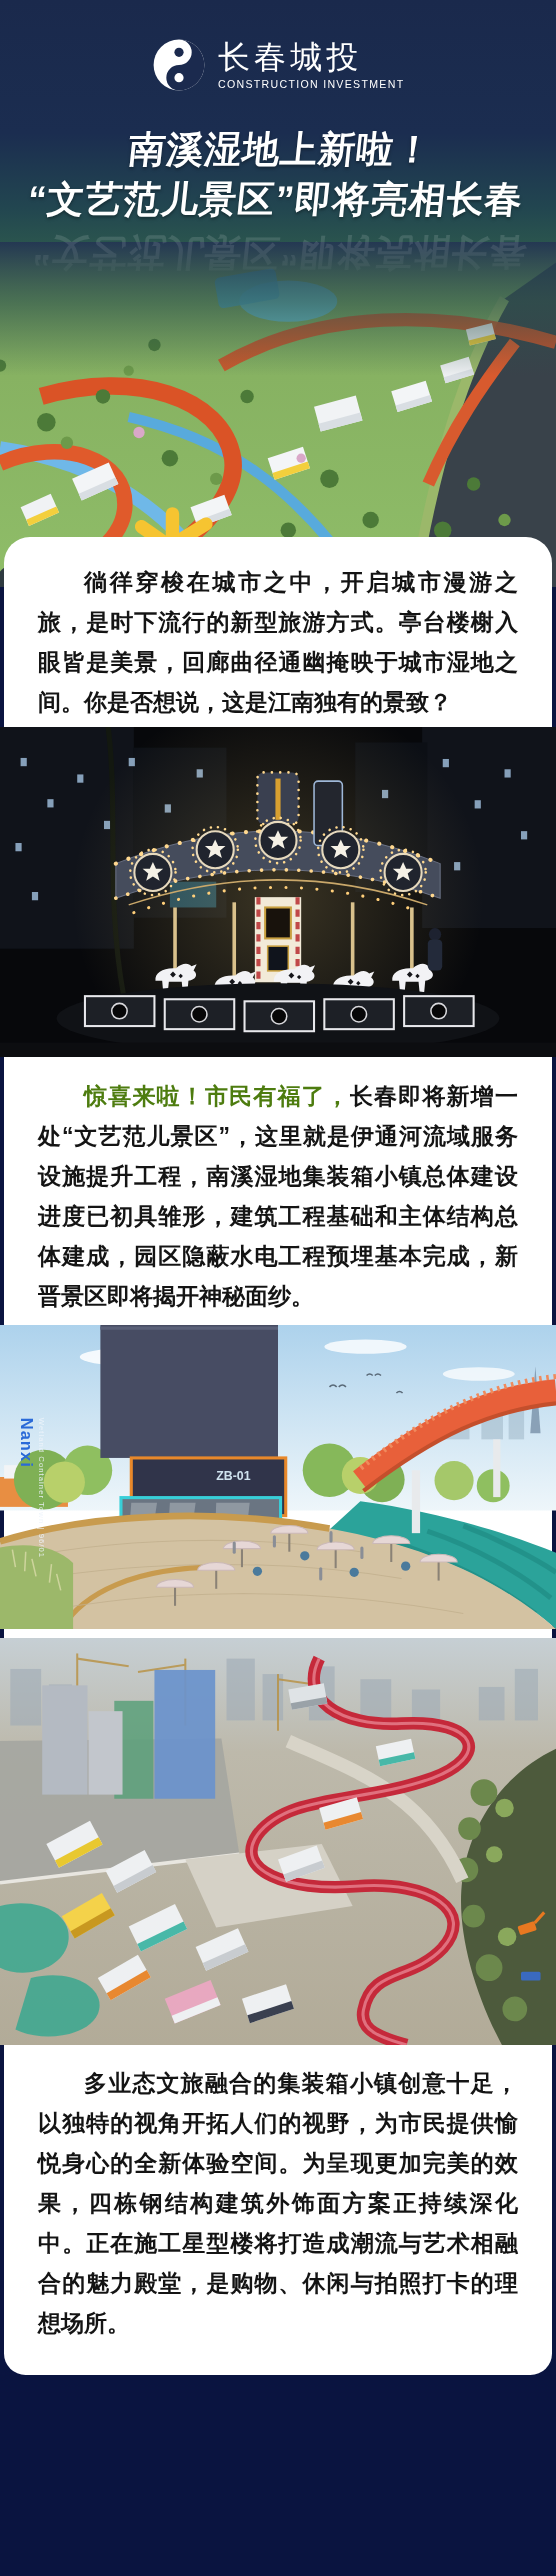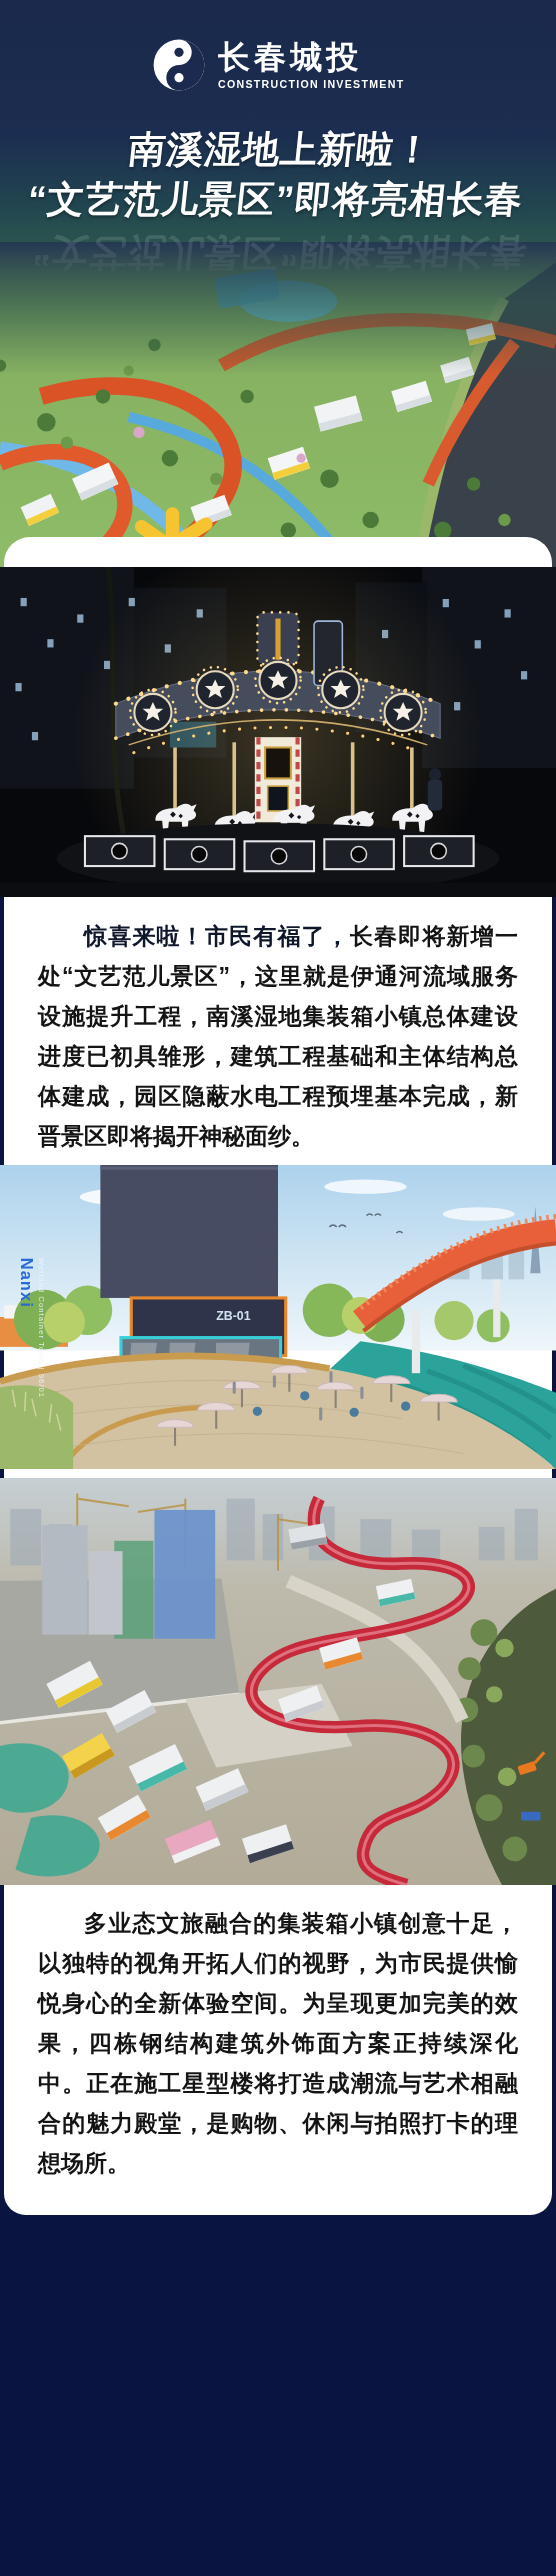--- a/index.html
+++ b/index.html
@@ -6,36 +6,36 @@
   body{width:556px;background:#0a1440;font-family:"Liberation Sans","DejaVu Sans",sans-serif;}
   .page{width:556px;position:relative;overflow:hidden;}
 
   
   .top-stack{position:relative;height:587px;background:#1b2a4e;}
   .hero-bg{position:absolute;top:0;left:0;width:556px;height:242px;
     background:linear-gradient(180deg,#1a294c 0%,#1b2d50 55%,#224650 86%,#2a544e 100%);}
   .photo1{position:absolute;top:242px;left:0;width:556px;height:345px;}
   .logo{position:absolute;top:36px;left:0;width:100%;display:flex;justify-content:center;align-items:center;gap:12.4px;z-index:6;}
   .logo svg{width:54px;height:58px;}
-  .logo-name{color:#fff;font-size:32px;font-weight:700;letter-spacing:4.1px;line-height:34px;}
-  .logo-sub{color:#fff;font-size:10.6px;font-weight:700;letter-spacing:1.3px;margin-top:4.1px;}
+  .logo-name{color:#fff;font-size:32px;font-weight:400;letter-spacing:4.1px;line-height:34px;}
+  .logo-sub{color:#fff;font-size:10.6px;font-weight:400;letter-spacing:1.3px;margin-top:4.1px;}
   .titles{position:absolute;top:125px;left:0;width:100%;text-align:center;z-index:6;}
   .title{color:#fff;font-size:37px;font-weight:800;line-height:50px;transform:skewX(-6deg);
     text-shadow:0 1.5px 3.1px rgba(0,0,0,.35);letter-spacing:1px;white-space:nowrap;}
   .title-reflect{margin-top:2.1px;transform:skewX(-6deg) scaleY(-1);opacity:.2;color:#fff;
     font-size:37px;font-weight:800;line-height:50px;letter-spacing:1px;white-space:nowrap;
     -webkit-mask-image:linear-gradient(to bottom,transparent 42%,rgba(0,0,0,.75) 100%);
     mask-image:linear-gradient(to bottom,transparent 42%,rgba(0,0,0,.75) 100%);}
 
   
   .card{position:relative;z-index:3;margin:-50px 4.1px 0;background:#ffffff;
     border-radius:26px 26px 21.6px 21.6px;padding:25px 0 32px;}
   .para{margin:0;padding:0 34px;font-size:23px;line-height:40px;color:#141414;
     text-align:justify;text-indent:2em;font-weight:600;}
-  .hl{color:#0f172a;font-weight:800;}
+  .hl{color:#4d7c0f;font-weight:800;}
   .photo{display:block;width:556px;margin-left:-4.1px;}
   .photo svg{width:100%;height:100%;display:block;}
   .photo2{height:330px;margin-top:5.2px;}
   .p-b{margin-top:18.5px;}
   .photo3{height:304px;margin-top:9.8px;}
   .p-c{margin-top:14.4px;}
   .photo4{height:407px;margin-top:8.2px;}
   .p-d{margin-top:18.5px;}
 </style>
 </head>
@@ -163,20 +163,21 @@
       </div>
       <div class="title-reflect" aria-hidden="true">
         <div>南溪湿地上新啦！</div>
         <div>“文艺范儿景区”即将亮相长春</div>
       </div>
     </div>
   </div>
 
   <main class="card">
 
+    <p class="para p-a"><span>徜徉穿梭在城市之中，开启城市漫游之旅，是时下流行的新型旅游方式。亭台楼榭入眼皆是美景，回廊曲径通幽掩映于城市湿地之间。你是否想说，这是江南独有的景致？</span></p>
 
     <figure class="photo photo2" style="margin:5.2px 0 0 -4.1px;">
       <svg viewBox="0 0 1080 640" preserveAspectRatio="none">
         <defs>
           <radialGradient id="glow2" cx=".5" cy=".5" r=".5">
             <stop offset="0" stop-color="#f2d27a" stop-opacity=".22"></stop>
             <stop offset="1" stop-color="#f2d27a" stop-opacity="0"></stop>
           </radialGradient>
           <g id="med">
             <circle r="36" fill="#20242e" stroke="#e6d9bd" stroke-width="4"></circle>

